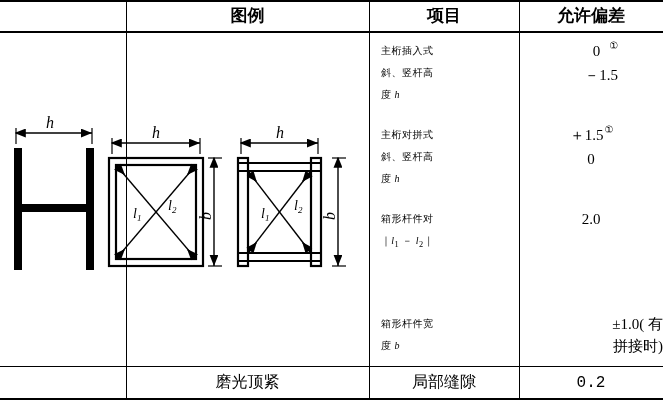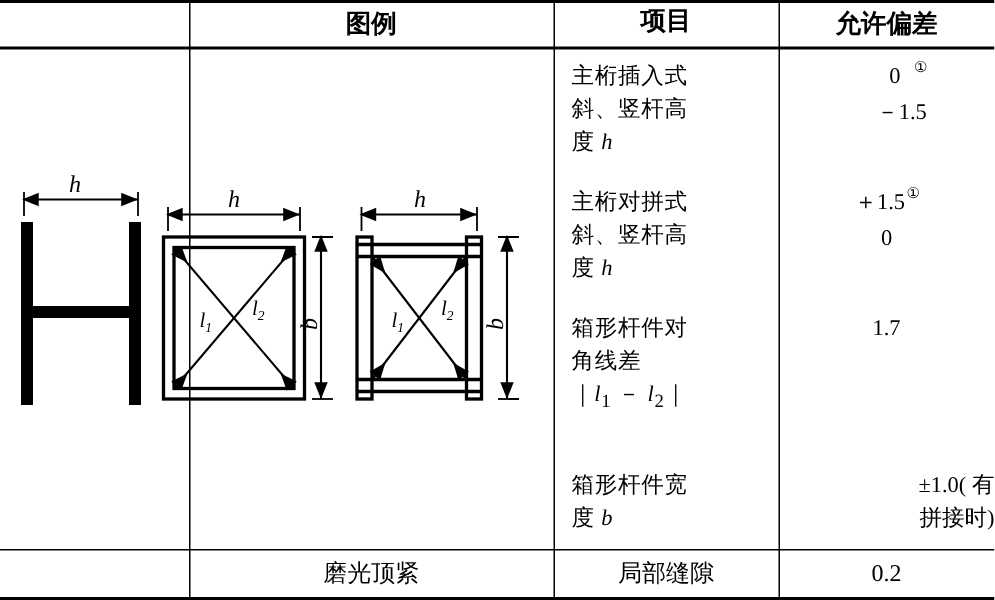--- a/index.html
+++ b/index.html
@@ -40,29 +40,29 @@
   .hdr {
     position: absolute;
     top: 3px;
     height: 26px;
     line-height: 26px;
     text-align: center;
     font-size: 17px;
     font-weight: 700;
   }
   .hdr-fig  { left: 126px; width: 243px; }
-  .hdr-item { left: 369px; width: 150px; font-family: Liberation Mono, monospace; }
+  .hdr-item { left: 369px; width: 150px; }
   .hdr-tol  { left: 519px; width: 144px; }
 
   
   .item-cell {
     position: absolute;
     left: 381px;
     width: 135px;
-    font-size: 15px;
+    font-size: 10px;
     line-height: 22px;
     letter-spacing: 0.5px;
   }
   .item-1 { top: 40px; }
   .item-2 { top: 124px; }
   .item-3 { top: 208px; }
   .item-4 { top: 313px; }
 
   
   .tol-cell {
@@ -94,20 +94,21 @@
   i, .mi { font-style: italic; font-family: "Liberation Serif", serif; }
 
   
   .foot {
     position: absolute;
     top: 370px;
     height: 26px;
     line-height: 26px;
     font-size: 16px;
     text-align: center;
+    font-family: Liberation Mono, monospace;
   }
   .foot-fig  { left: 126px; width: 243px; }
   .foot-item { left: 369px; width: 150px; }
   .foot-tol  { left: 519px; width: 144px; }
 
   
   .figure {
     position: absolute;
     left: 0px;
     top: 108px;
@@ -141,21 +142,20 @@
   </div>
 
   <div class="item-cell item-2">
     <div>主桁对拼式</div>
     <div>斜、竖杆高</div>
     <div>度&nbsp;<i>h</i></div>
   </div>
 
   <div class="item-cell item-3">
     <div>箱形杆件对</div>
-    <div>角线差</div>
     <div>｜<i>l</i><sub>1</sub> － <i>l</i><sub>2</sub>｜</div>
   </div>
 
   <div class="item-cell item-4">
     <div>箱形杆件宽</div>
     <div>度&nbsp;<i>b</i></div>
   </div>
 
   <div class="tol-cell tol-1">
     <div class="tol-line">
@@ -165,21 +165,21 @@
   </div>
 
   <div class="tol-cell tol-2">
     <div class="tol-line">
       <span>＋1.5</span><span style="position:relative; top:-7px; left:1px; font-size:10px;">①</span>
     </div>
     <div class="tol-line">0</div>
   </div>
 
   <div class="tol-cell tol-3">
-    <div class="tol-line">1.7</div>
+    <div class="tol-line">2.0</div>
   </div>
 
   <div class="tol-cell tol-4">
     <div class="tol-line">±1.0( 有</div>
     <div class="tol-line">拼接时)</div>
   </div>
 
   <div class="foot foot-fig">磨光顶紧</div>
   <div class="foot foot-item">局部缝隙</div>
   <div class="foot foot-tol">0.2</div>

